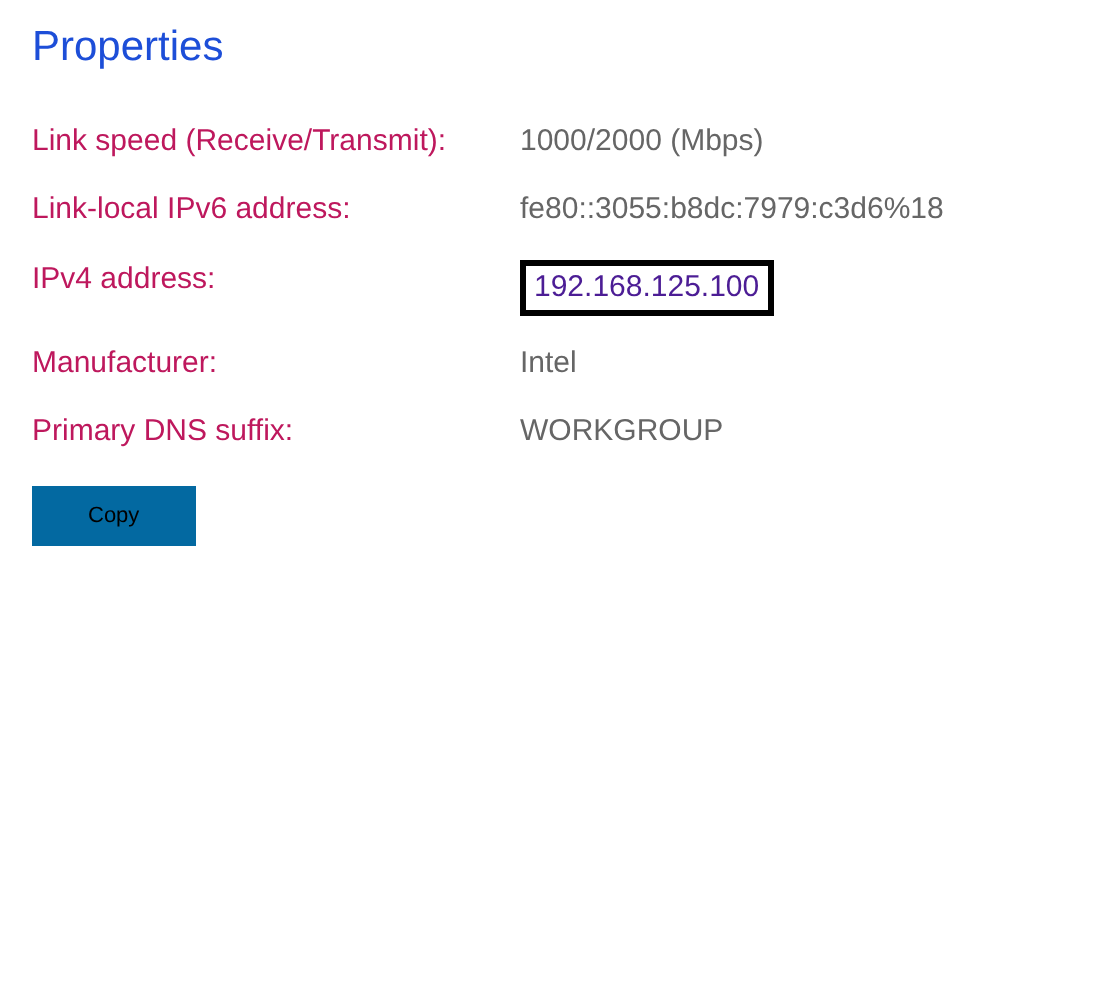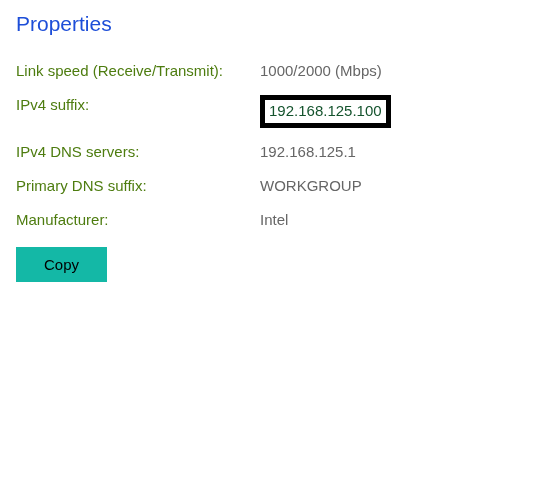--- a/index.html
+++ b/index.html
@@ -30,87 +30,87 @@
       display: table-row;
     }
     .prop-label, .prop-value {
       display: table-cell;
       vertical-align: top;
       padding: 7px 0;
       line-height: 1.35;
     }
     .prop-label {
       width: 244px;
-      color: #4d7c0f;
+      color: #be185d;
     }
     .prop-value {
       color: #666;
     }
     .highlight {
-      border: 5px solid #000000;
+      border: 3px solid #000000;
       padding: 1px 4px;
       display: inline-block;
-      color: #14532d;
+      color: #4c1d95;
     }
     .blurred {
       display: inline-block;
       width: 190px;
       height: 18px;
       vertical-align: middle;
       background:
         repeating-linear-gradient(90deg, #d8d8d8 0 9px, #e8e8e8 9px 20px),
         repeating-linear-gradient(0deg, rgba(255,255,255,0.4) 0 6px, rgba(200,200,200,0.4) 6px 12px);
       filter: blur(2px);
     }
     .copy-btn {
       margin-top: 10px;
-      background: #14b8a6;
+      background: #0369a1;
       border: none;
       padding: 9px 28px;
       font-family: inherit;
-      font-size: 15px;
+      font-size: 11px;
       color: #000;
       cursor: pointer;
     }
   </style>
 </head>
 <body>
 
 
 
 <h1 class="title">Properties</h1>
 
 <div class="props-table">
 
   <div class="prop-row">
     <div class="prop-label">Link speed (Receive/Transmit):</div>
     <div class="prop-value">1000/2000 (Mbps)</div>
   </div>
 
+  <div class="prop-row">
+    <div class="prop-label">Link-local IPv6 address:</div>
+    <div class="prop-value">fe80::3055:b8dc:7979:c3d6%18</div>
+  </div>
 
   <div class="prop-row">
-    <div class="prop-label">IPv4 suffix:</div>
+    <div class="prop-label">IPv4 address:</div>
     <div class="prop-value">
       <span class="highlight">192.168.125.100</span>
     </div>
   </div>
 
+
   <div class="prop-row">
-    <div class="prop-label">IPv4 DNS servers:</div>
-    <div class="prop-value">192.168.125.1</div>
+    <div class="prop-label">Manufacturer:</div>
+    <div class="prop-value">Intel</div>
   </div>
 
   <div class="prop-row">
     <div class="prop-label">Primary DNS suffix:</div>
     <div class="prop-value">WORKGROUP</div>
-  </div>
-
-  <div class="prop-row">
-    <div class="prop-label">Manufacturer:</div>
-    <div class="prop-value">Intel</div>
   </div>
 
 
 
 
 </div>
 
 <button class="copy-btn">Copy</button>
 
 

